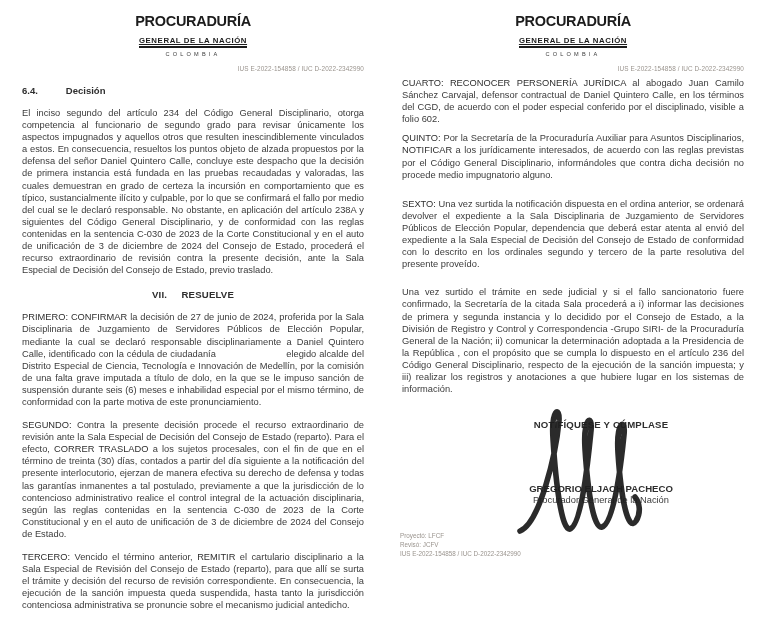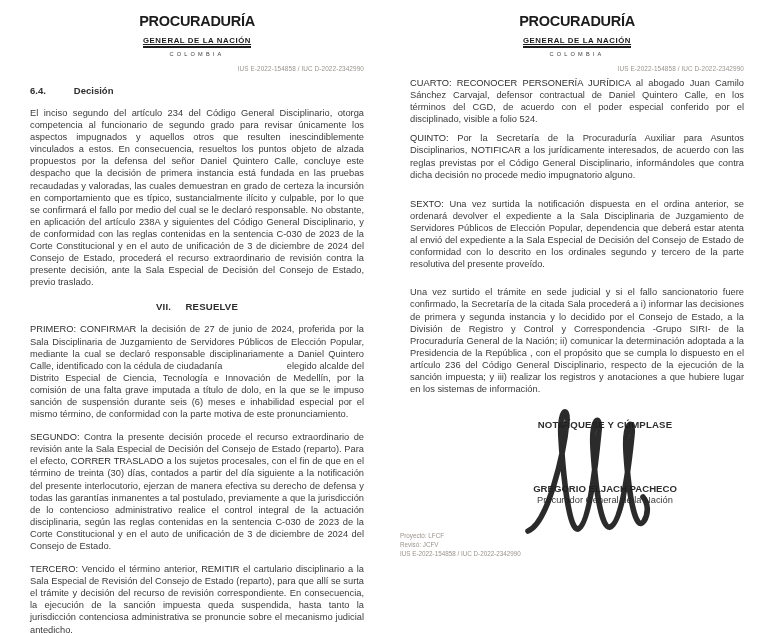--- a/index.html
+++ b/index.html
@@ -2,21 +2,21 @@
 <html><head>
 <meta charset="utf-8">
 <style>
   html,body{margin:0;padding:0;}
   body{
     width:760px;height:633px;overflow:hidden;background:#ffffff;
     font-family:"Liberation Sans", sans-serif;position:relative;
   }
   .page{
     position:absolute;top:0;width:380px;height:633px;background:#ffffff;
-    box-sizing:border-box;padding:10px 16px 0 30px;
+    box-sizing:border-box;padding:10px 16px 0 22px;
   }
   #page-left{left:0;}
   #page-right{left:380px;}
 
   
   .logo{width:120px;margin:4px auto 0 auto;text-align:center;color:#1c1c1c;}
   .logo-l1{font-size:14.5px;font-weight:bold;letter-spacing:-0.3px;line-height:15px;white-space:nowrap;}
   .logo-l2{font-size:7.8px;font-weight:bold;letter-spacing:0.6px;line-height:9px;white-space:nowrap;
            border-bottom:2.4px solid #1c1c1c;padding-bottom:1px;display:inline-block;text-decoration:underline;}
   .logo-l3{font-size:5.6px;letter-spacing:3.2px;line-height:8px;margin-top:2px;color:#3a3a3a;white-space:nowrap;}
@@ -78,21 +78,21 @@
 
 <div class="page" id="page-right">
   <div class="logo">
     <div class="logo-l1">PROCURADURÍA</div>
     <div><span class="logo-l2">GENERAL DE LA NACIÓN</span></div>
     <div class="logo-l3">COLOMBIA</div>
   </div>
   <div class="ref">IUS E-2022-154858 / IUC D-2022-2342990</div>
 
   <div class="body-text" style="margin-top:-1px;">
-    <p class="para" style="margin-top:6px;"><span class="b">CUARTO: RECONOCER PERSONERÍA JURÍDICA</span><span> al abogado Juan Camilo Sánchez Carvajal, defensor contractual de Daniel Quintero Calle, en los términos del CGD, de acuerdo con el poder especial conferido por el disciplinado, visible a folio 524.</span></p>
+    <p class="para" style="margin-top:6px;"><span class="b">CUARTO: RECONOCER PERSONERÍA JURÍDICA</span><span> al abogado Juan Camilo Sánchez Carvajal, defensor contractual de Daniel Quintero Calle, en los términos del CGD, de acuerdo con el poder especial conferido por el disciplinado, visible a folio 602.</span></p>
     <p class="para" style="margin-top:7px;"><span class="b">QUINTO:</span><span> Por la Secretaría de la Procuraduría Auxiliar para Asuntos Disciplinarios, </span><span class="b">NOTIFICAR</span><span> a los jurídicamente interesados, de acuerdo con las reglas previstas por el Código General Disciplinario, informándoles que contra dicha decisión no procede medio impugnatorio alguno.</span></p>
     <p class="para" style="margin-top:17px;"><span class="b">SEXTO:</span><span> Una vez surtida la notificación dispuesta en el ordina anterior, se ordenará devolver el expediente a la Sala Disciplinaria de Juzgamiento de Servidores Públicos de Elección Popular, dependencia que deberá estar atenta al envió del expediente a la Sala Especial de Decisión del Consejo de Estado de conformidad con lo descrito en los ordinales segundo y tercero de la parte resolutiva del presente proveído.</span></p>
     <p class="para" style="margin-top:16px;"><span>Una vez surtido el trámite en sede judicial y si el fallo sancionatorio fuere confirmado, la Secretaría de la citada Sala procederá a i) informar las decisiones de primera y segunda instancia y lo decidido por el Consejo de Estado, a la División de Registro y Control y Correspondencia -Grupo SIRI- de la Procuraduría General de la Nación; ii) comunicar la determinación adoptada a la Presidencia de la República , con el propósito que se cumpla lo dispuesto en el artículo 236 del Código General Disciplinario, respecto de la ejecución de la sanción impuesta; y iii) realizar los registros y anotaciones a que hubiere lugar en los sistemas de información.</span></p>
   </div>
 
   <div class="sig-area">
     <div class="notify-line">NOTIFÍQUESE Y CÚMPLASE</div>
     <svg class="sig-svg" width="170" height="138" viewBox="0 0 170 138" aria-hidden="true">
       <path d="M 6 126 C 26 118, 42 48, 45 16 C 46 0, 37 4, 39 34 C 42 82, 48 126, 56 124
                C 68 120, 75 46, 77 26 C 79 8, 69 12, 71 44 C 74 90, 80 124, 88 122

